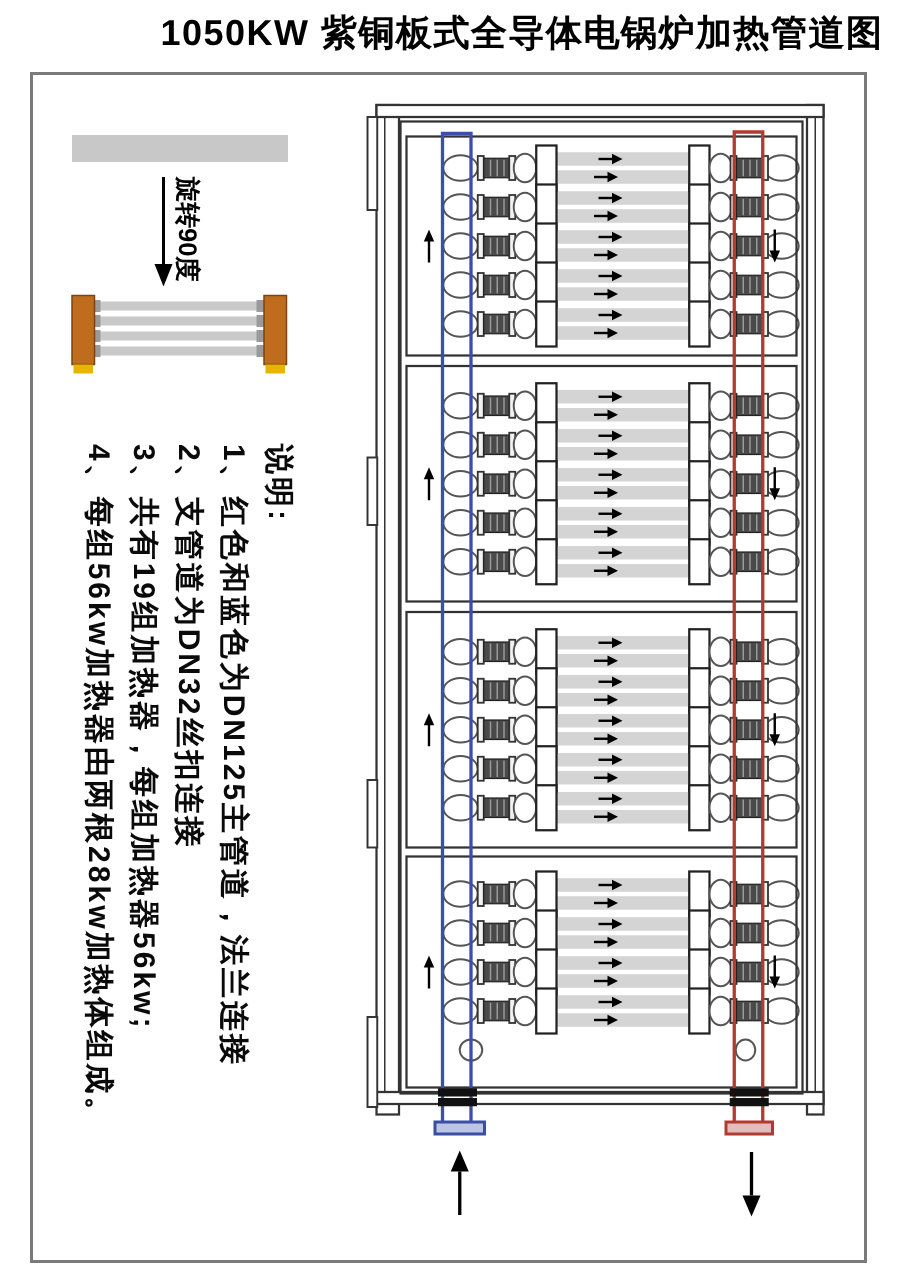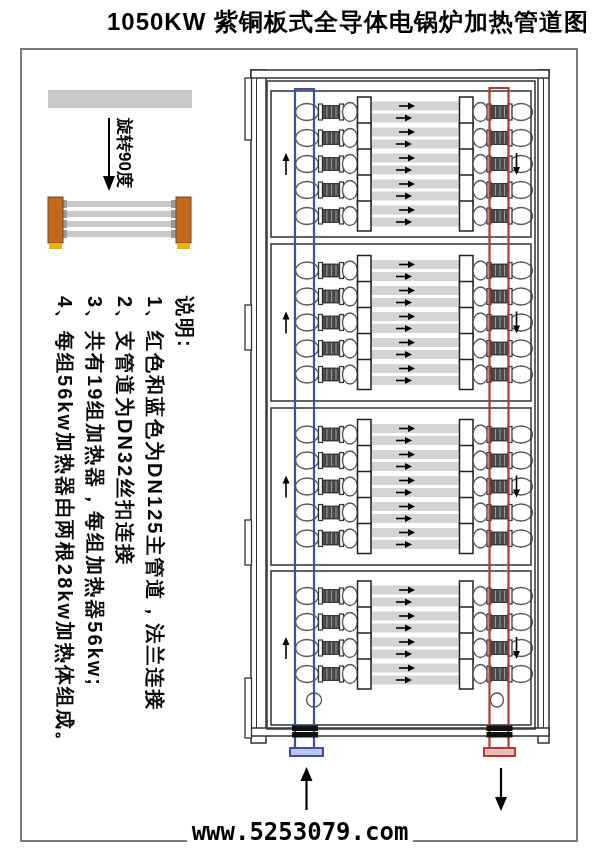--- a/index.html
+++ b/index.html
@@ -658,16 +658,13 @@
   <div id="rotate-label">旋转90度</div>
 
   <div id="notes">
     <div>说明:</div>
     <div>1、红色和蓝色为DN125主管道，法兰连接</div>
     <div>2、支管道为DN32丝扣连接</div>
     <div>3、共有19组加热器，每组加热器56kw;</div>
     <div>4、每组56kw加热器由两根28kw加热体组成。</div>
   </div>
 
-  <div id="watermark">
-    <span>www.5253079.com</span>
-  </div>
 </div>
 
 </body></html>

